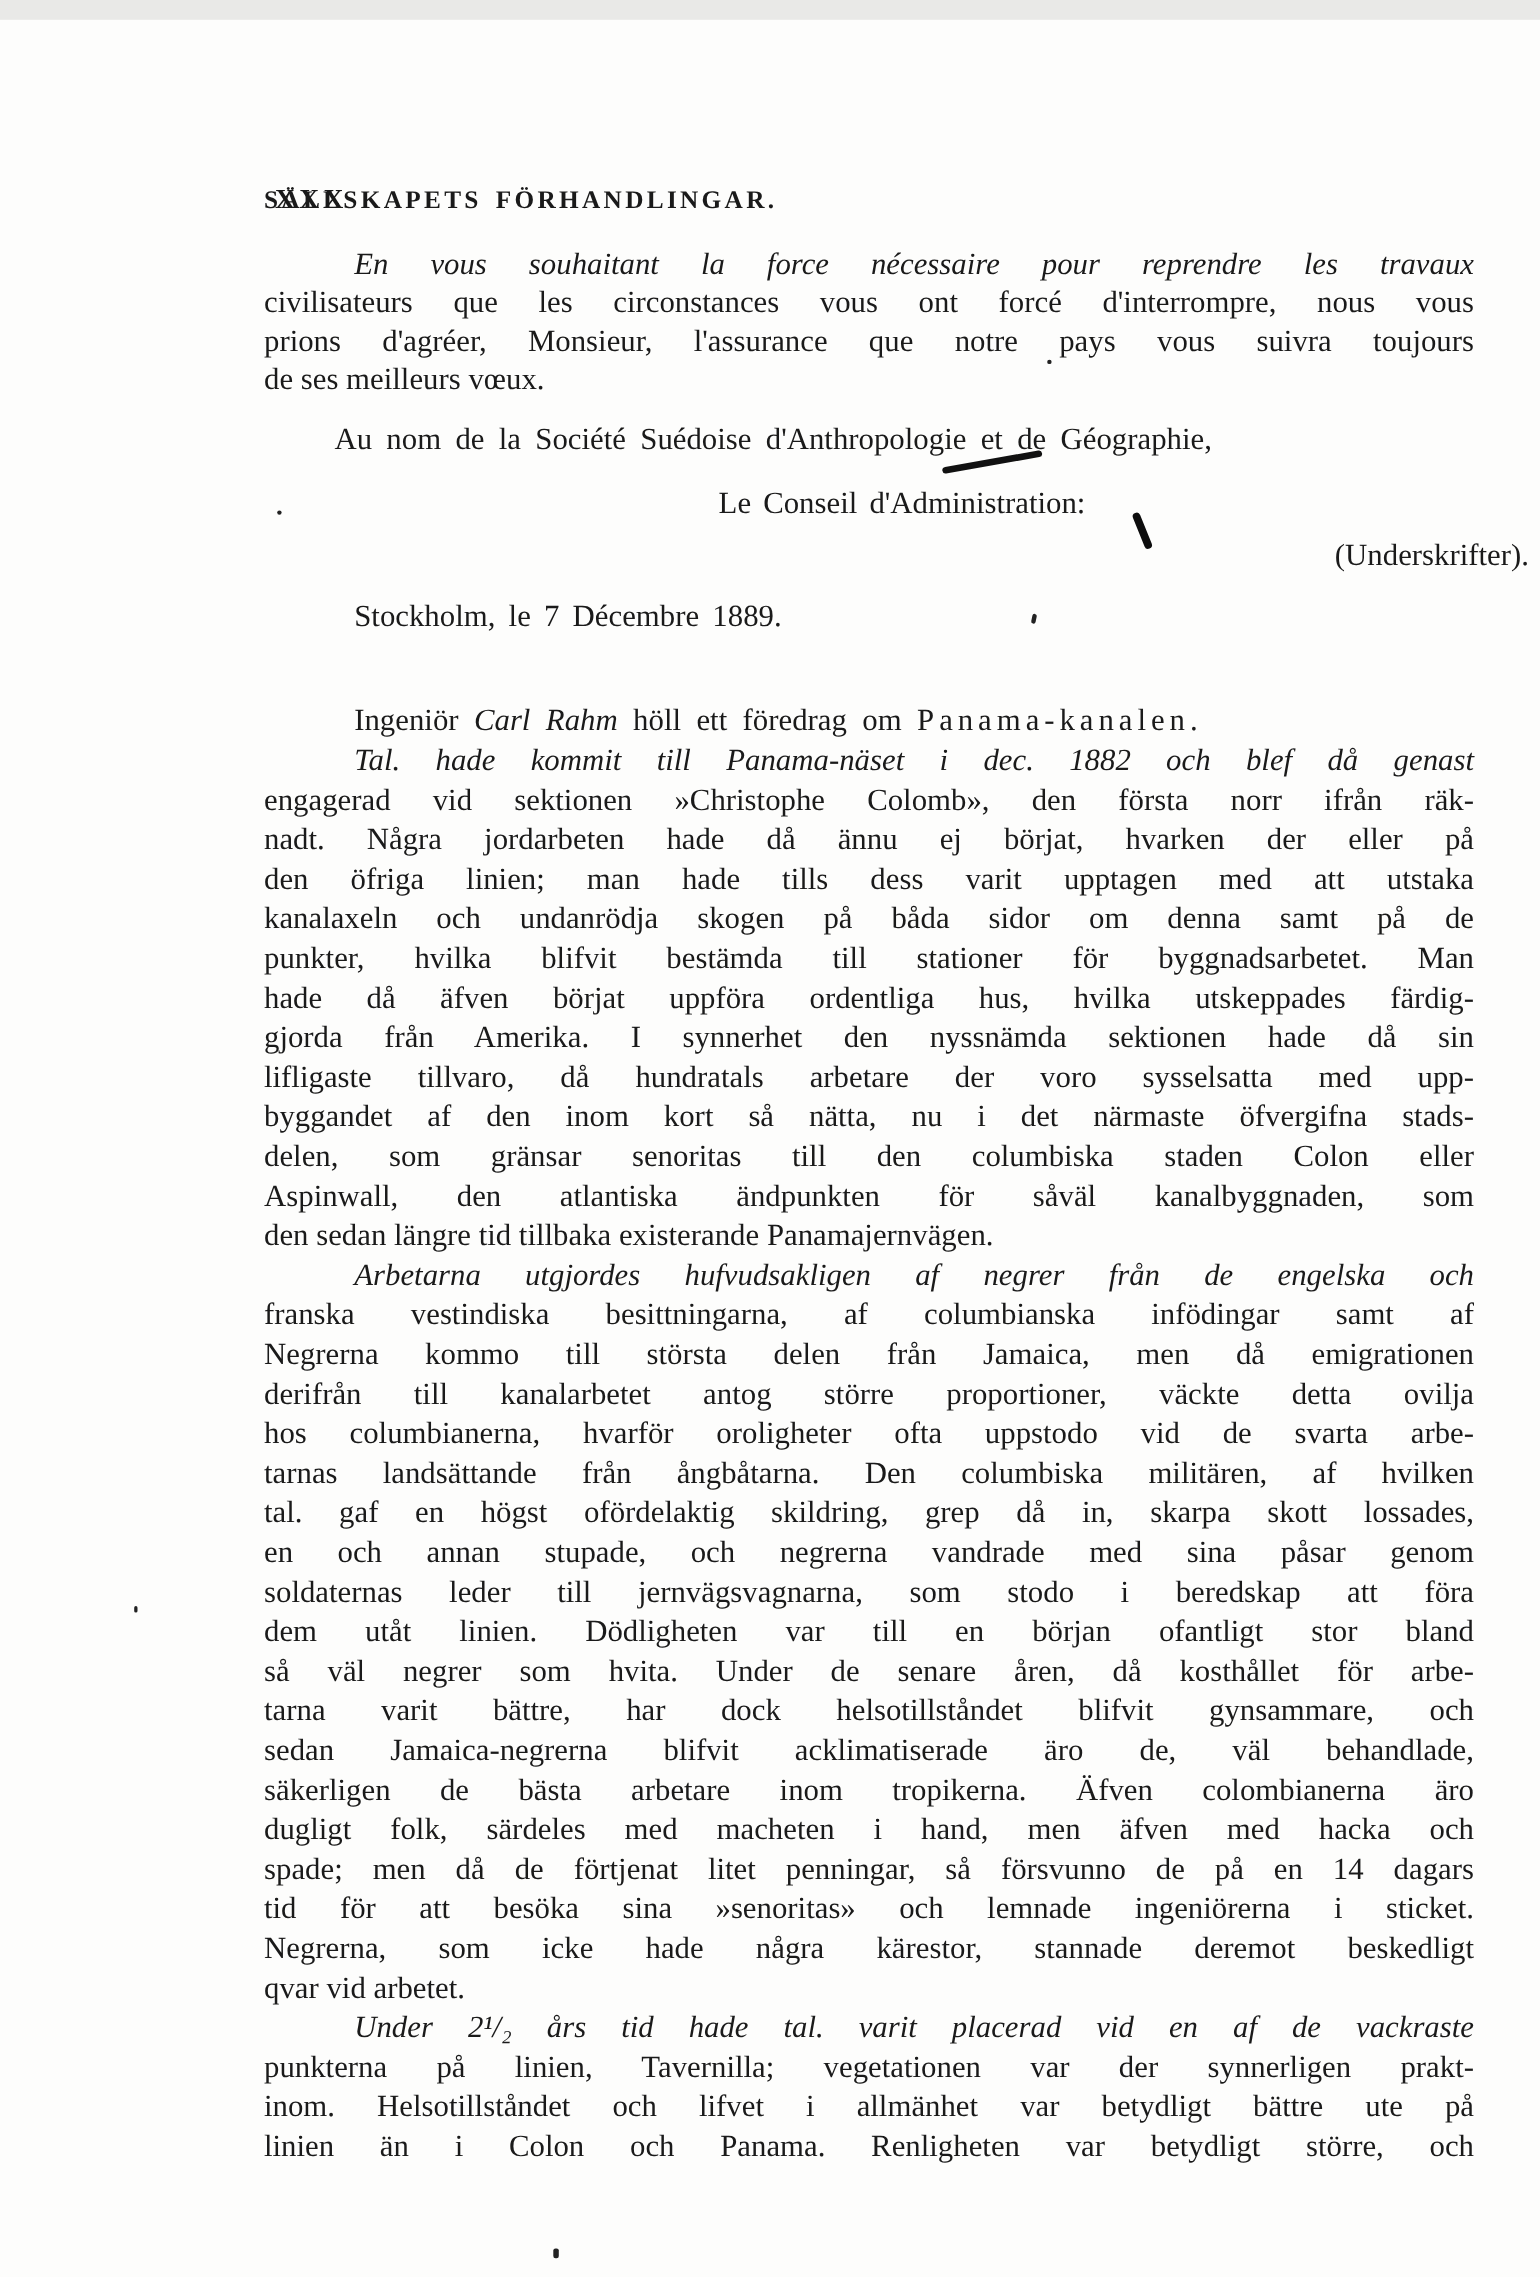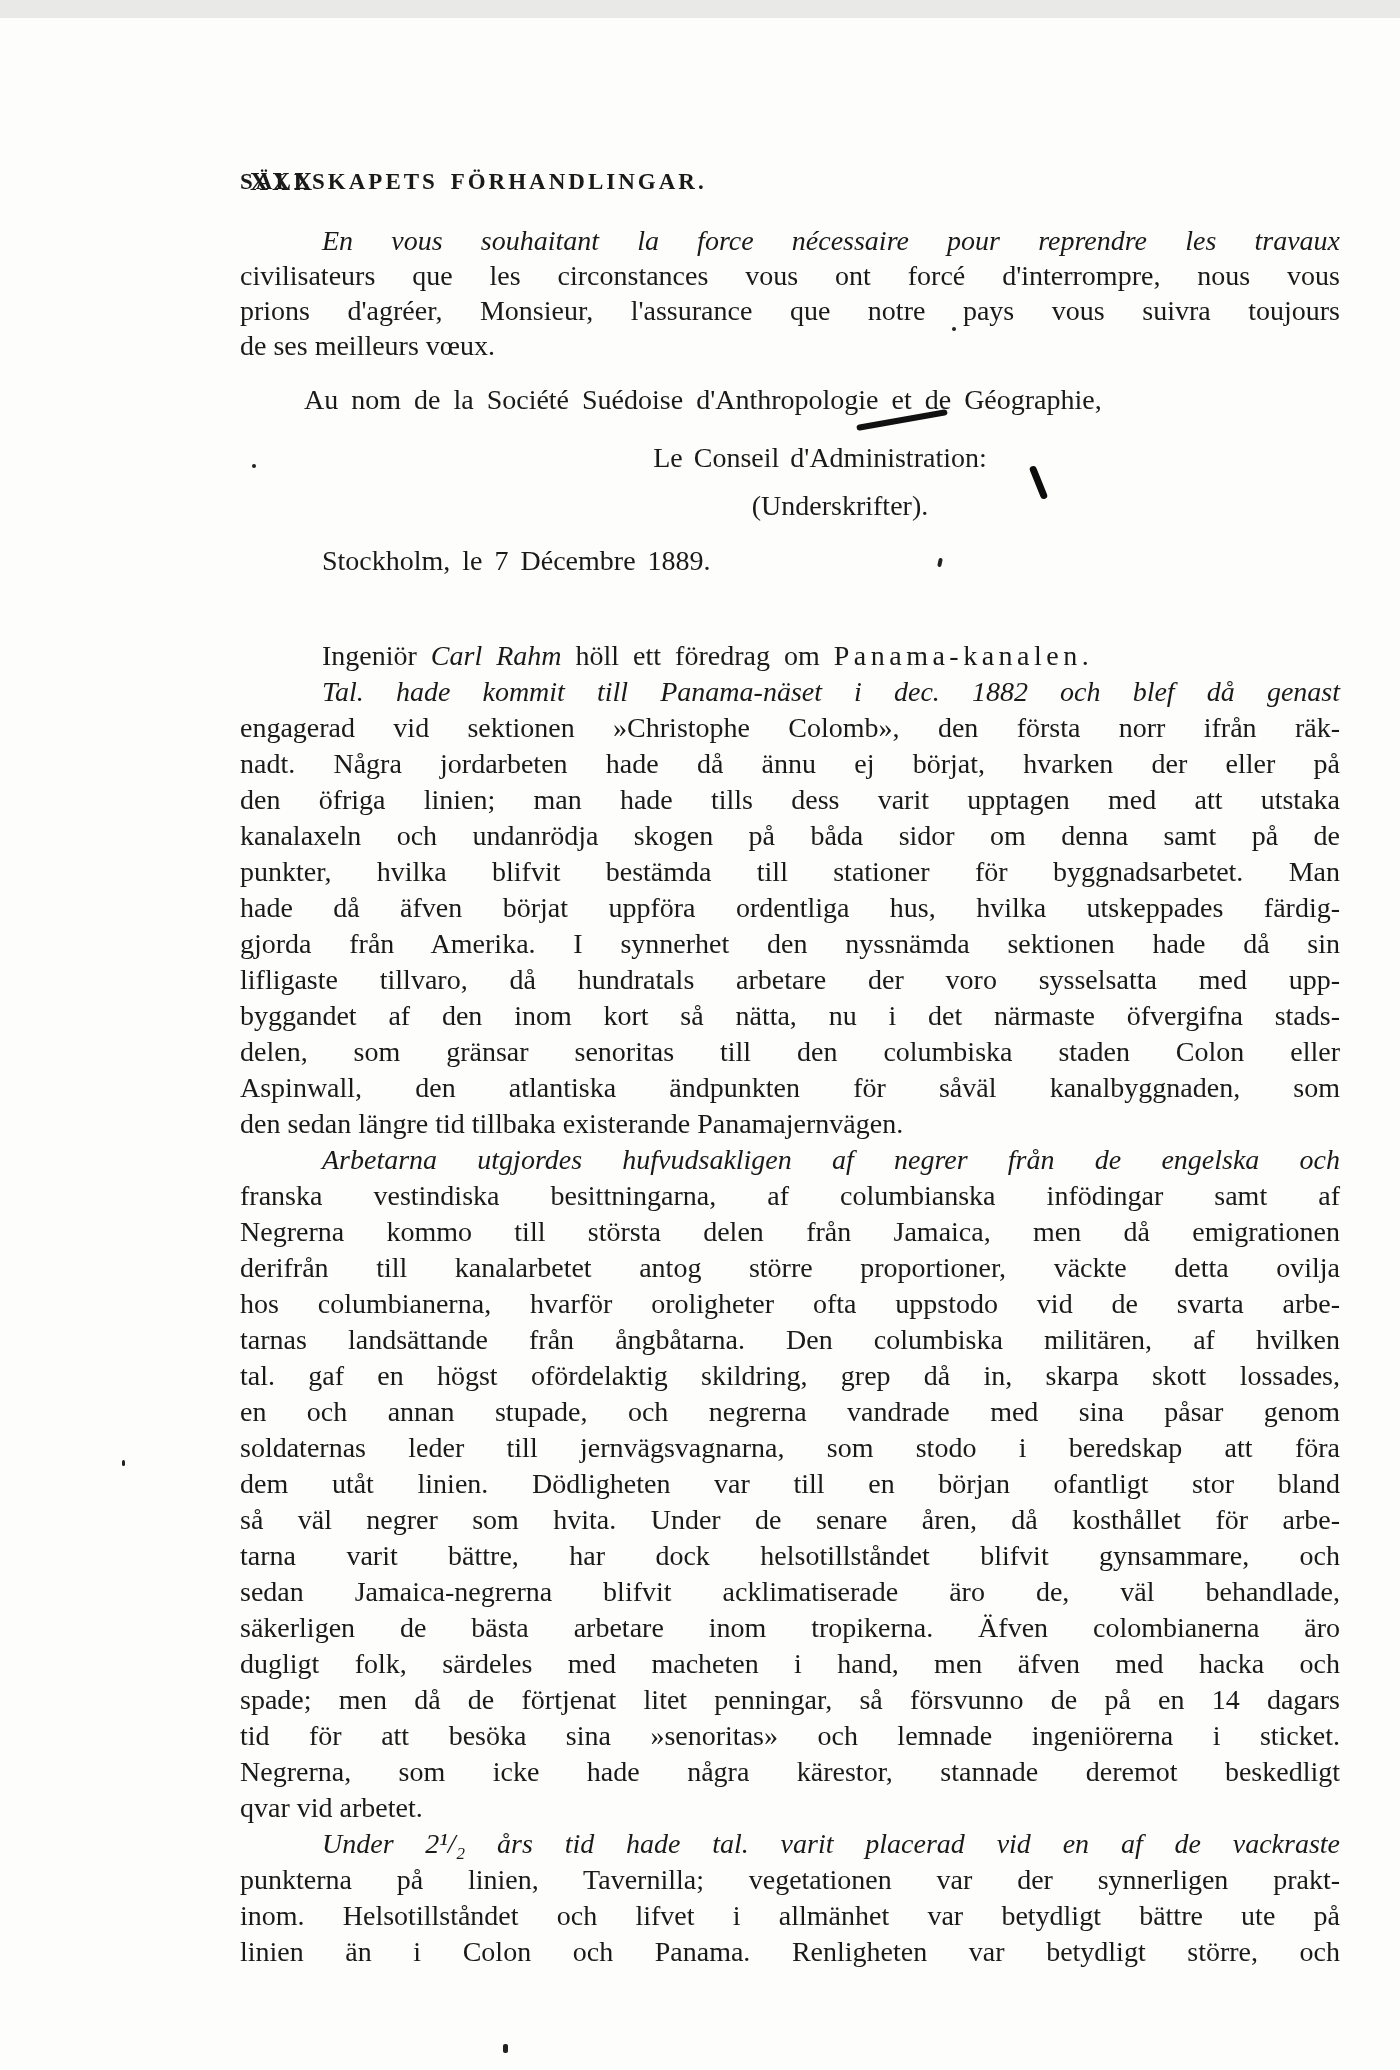--- a/index.html
+++ b/index.html
@@ -25,21 +25,21 @@
     word-spacing:4px;
   }
   
   .letterpara { position:absolute; top:205px; left:240px; width:1100px; font-size:28px; }
   .letterpara .tl { line-height:35px; }
   .aunom   { position:absolute; top:364px; left:240px; width:1100px; font-size:28px; line-height:35px;
              padding-left:64px; box-sizing:border-box; word-spacing:6px; }
   .conseil { position:absolute; top:422px; left:270px; width:1100px; font-size:28px; line-height:35px;
              text-align:center; word-spacing:4px; }
   .unders  { position:absolute; top:470px; left:290px; width:1100px; font-size:28px; line-height:35px;
-             text-align:center; }
+             text-align:right; }
   .dateline{ position:absolute; top:525px; left:240px; width:1100px; font-size:28px; line-height:35px;
              padding-left:82px; box-sizing:border-box; word-spacing:5px; }
   
   .speech { position:absolute; top:620px; left:240px; width:1100px; font-size:28px; }
   .speech .headline { line-height:36px; text-indent:82px; word-spacing:7px; }
   .speaker { font-style:italic; }
   .topic { letter-spacing:4.5px;text-align:right; }
   .tl {
     line-height:36px;
     text-align:justify;

